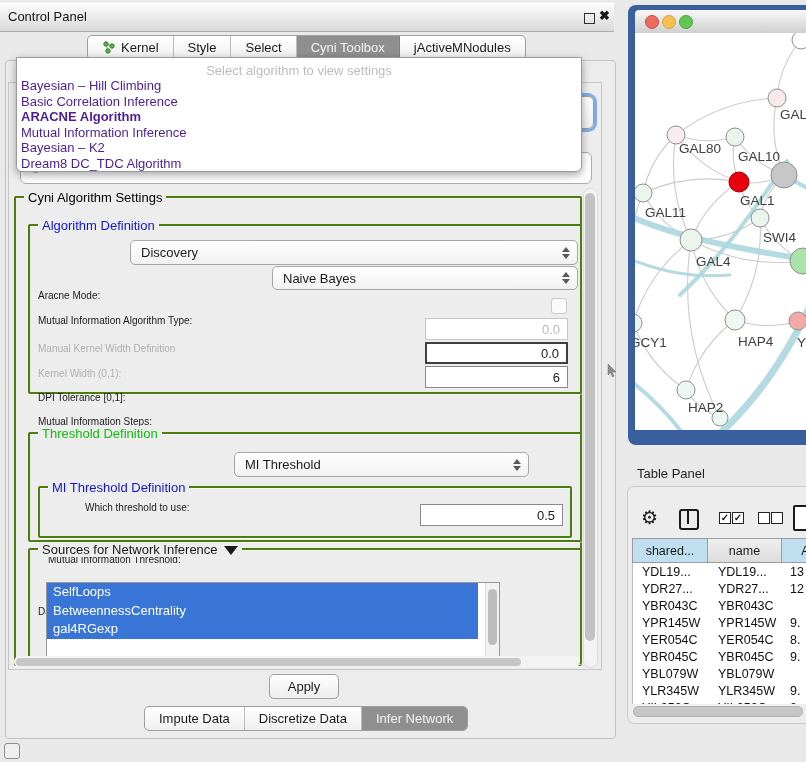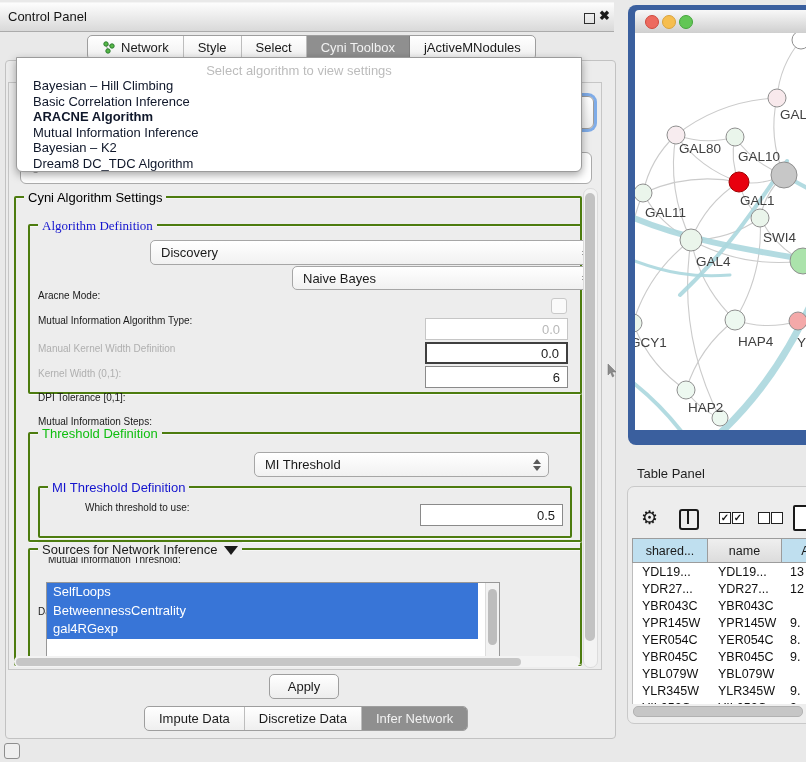--- a/index.html
+++ b/index.html
@@ -17,34 +17,34 @@
   .seg.sel{background:#8F8F8F;color:#F2F2F2;border-right-color:#7F7F7F;}
   .content-panel{left:5px;top:60px;width:609px;height:677px;border:1px solid #C2C2C2;border-radius:4px;background:#ECECEC;}
   .inner-panel{left:8px;top:82px;width:592px;height:586px;border:1px solid #C6C6C6;background:#EDEDED;}
   
   .gbox{border:2px solid #4d7c0f;border-radius:2px;box-shadow:0 1px 0 rgba(255,255,255,.7), inset 0 1px 0 rgba(255,255,255,.5);}
   .gtitle{position:absolute;top:-8px;left:8px;background:#EDEDED;padding:0 4px;font-size:13px;white-space:nowrap;}
   .blue{color:#1414CE;} .green{color:#0FBE0F;}
   .lbl{font-size:10px;font-weight:normal;color:#1A1A1A;white-space:nowrap;margin-top:44px;}
   .lbl.dis{color:#AFAFAF;}
   
-  .combo{border:1px solid #A6A6A6;border-radius:5px;background:linear-gradient(#FFFFFF,#F1F1F1);font-size:13px;color:#1A1A1A;display:flex;align-items:center;padding-left:10px;box-sizing:border-box;margin-left:20px;}
+  .combo{border:1px solid #A6A6A6;border-radius:5px;background:linear-gradient(#FFFFFF,#F1F1F1);font-size:13px;color:#1A1A1A;display:flex;align-items:center;padding-left:10px;box-sizing:border-box;}
   .stepper{margin-left:auto;margin-right:7px;display:flex;flex-direction:column;gap:2px;}
   .stepper i{display:block;width:0;height:0;border-left:4px solid transparent;border-right:4px solid transparent;}
   .stepper .up{border-bottom:5px solid #5A5A5A;}
   .stepper .dn{border-top:5px solid #5A5A5A;}
   .field{background:#FFFFFF;font-size:13px;color:#1A1A1A;text-align:right;padding-right:7px;box-sizing:border-box;display:flex;align-items:center;justify-content:flex-end;}
   .field.dis{border:1px solid #C6C6C6;color:#B8B8B8;}
   .chk{width:14px;height:14px;border:1px solid #C9C9C9;border-radius:3px;background:#FAFAFA;}
   .tri-r{display:inline-block;width:0;height:0;border-top:6px solid transparent;border-bottom:6px solid transparent;border-left:9px solid #1A1A1A;vertical-align:middle;margin-left:6px;}
   .tri-d{display:inline-block;width:0;height:0;border-left:7px solid transparent;border-right:7px solid transparent;border-top:9px solid #1A1A1A;vertical-align:middle;margin-left:6px;}
   
   .dd{left:16px;top:57px;width:564px;height:113px;background:#FFFFFF;border:1px solid #9B9B9B;border-radius:0 0 6px 6px;box-shadow:0 3px 8px rgba(0,0,0,.35);z-index:30;}
   .dd-hint{text-align:center;font-size:13px;color:#BCBCBC;padding-top:5px;}
-  .dd-item{font-size:13px;color:#0f172a;padding-left:16px;line-height:15.6px;white-space:nowrap;}
+  .dd-item{font-size:13px;color:#4c1d95;padding-left:4px;line-height:15.6px;white-space:nowrap;}
   .dd-item.bold{font-weight:bold;}
   .ghost-combo{left:20px;top:152px;width:570px;height:30px;border:1px solid #ABABAB;border-radius:6px;background:#FFF;z-index:5;}
   .ghost-text{left:32px;top:158px;font-size:13.5px;color:#9A9A9A;z-index:6;}
   .focus-combo{left:560px;top:96px;width:32px;height:31px;border:1px solid #9B9B9B;border-radius:6px;background:linear-gradient(#FFF,#EEE);box-shadow:0 0 0 3px rgba(90,150,230,.75);z-index:4;}
   
   .attr-list{left:46px;top:582px;width:452px;height:74px;border:1px solid #979797;background:#FFF;overflow:hidden;}
   .attr-item{height:18.5px;line-height:18.5px;background:#3875D7;color:#FFF;font-size:13px;padding-left:6px;width:425px;}
   .list-scroll{position:absolute;right:0;top:0;width:13px;height:74px;background:#F2F2F2;border-left:1px solid #DDD;}
   .list-thumb{position:absolute;left:1.5px;top:6px;width:9px;height:56px;background:#BDBDBD;border-radius:5px;}
   
@@ -92,21 +92,21 @@
     <div class="seg">
       <span style="margin-right:6px;display:inline-flex;">
         <svg width="13" height="13" viewBox="0 0 13 13">
             <line x1="4" y1="3" x2="9" y2="5" stroke="#9A9A9A"></line>
             <line x1="4" y1="3" x2="6" y2="10" stroke="#9A9A9A"></line>
             <circle cx="4" cy="3" r="2.2" fill="#57B947" stroke="#2E7D32"></circle>
             <circle cx="10" cy="5" r="2.2" fill="#57B947" stroke="#2E7D32"></circle>
             <circle cx="6" cy="10" r="2.2" fill="#57B947" stroke="#2E7D32"></circle>
           </svg>
       </span>
-      <span>Network</span>
+      <span>Kernel</span>
     </div>
     <div class="seg">
         <span>Style</span>
       </div>
     <div class="seg">
         <span>Select</span>
       </div>
     <div class="seg sel">
         <span>Cyni Toolbox</span>
       </div>
@@ -120,21 +120,21 @@
 
   <div class="abs focus-combo"></div>
 
   <div class="abs ghost-combo"></div>
   <div class="abs ghost-text">gal-filtered sif default node</div>
 
   <div class="abs gbox" style="left:14px;top:196px;width:564px;height:466px;">
     <span class="gtitle">Cyni Algorithm Settings</span>
   </div>
 
-  <div class="abs gbox" style="left:28px;top:224px;width:550px;height:166px;font-family:Liberation Serif, serif;">
+  <div class="abs gbox" style="left:28px;top:224px;width:550px;height:166px;">
     <span class="gtitle blue">Algorithm Definition</span>
   </div>
   <div class="abs lbl" style="left:38px;top:246px;">Aracne Mode:</div>
   <div class="abs combo" style="left:130px;top:240px;width:448px;height:25px;">
     <span>Discovery</span>
     <span class="stepper">
         <i class="up"></i>
         <i class="dn"></i>
       </span>
   </div>

